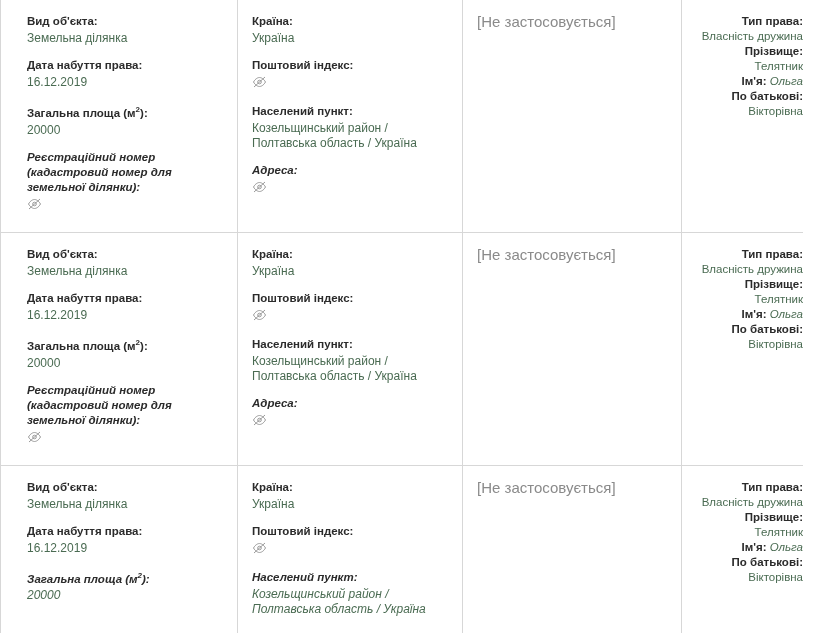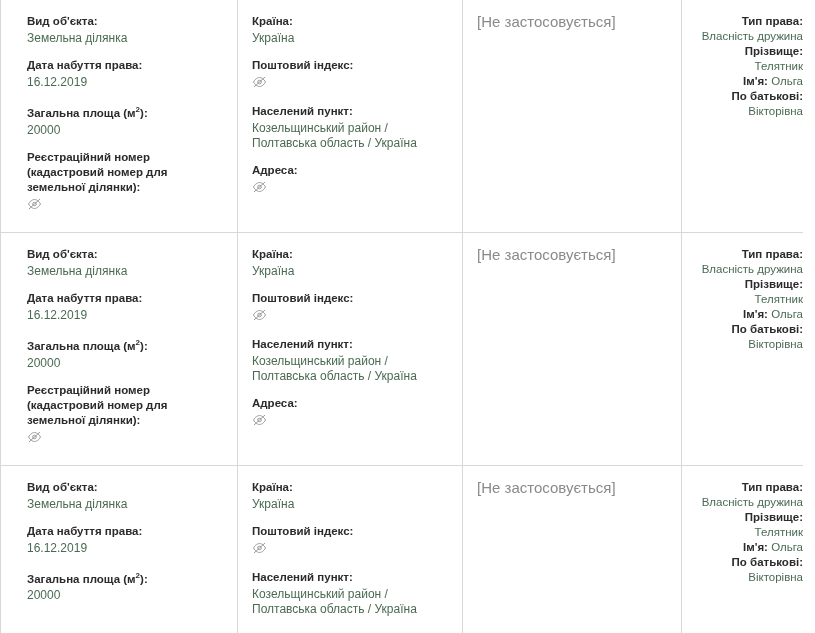--- a/index.html
+++ b/index.html
@@ -36,21 +36,21 @@
   }
   .cell.last {
     border-right: 1px solid #d7d7d7;
   }
   .col-obj   { width: 237px; }
   .col-addr  { width: 225px; }
   .col-na    { width: 219px; }
   .col-right { width: 134px; text-align: right; }
 
   .field { margin-bottom: 12px; }
-  .field:last-child { margin-bottom: 0; }
+  .field:last-child { margin-bottom: 0; font-style: italic; }
   .field-label {
     font-size: 11.5px;
     font-weight: bold;
     color: #2b2b2b;
     line-height: 15px;
     margin-bottom: 2px;
   }
   .field-value {
     font-size: 12px;
     color: #4a6b52;
@@ -80,21 +80,21 @@
     font-weight: bold;
     color: #2b2b2b;
   }
   .right-field .val {
     color: #4a6b52;
   }
   .right-block { margin-bottom: 0px; }
   .sup { font-size: 8px; vertical-align: super; }
   .inline-pair { font-size: 11.5px; line-height: 15px; }
   .inline-pair .lbl { font-weight: bold; color: #2b2b2b; margin-left: 40px; }
-  .inline-pair .val { color: #4a6b52; }
+  .inline-pair .val { color: #4a6b52; font-style: italic; }
 </style>
 </head>
 <body>
 
 <div id="page">
   <table class="table">
     <tbody>
 
       <tr class="row">
         <td class="cell first col-obj">

